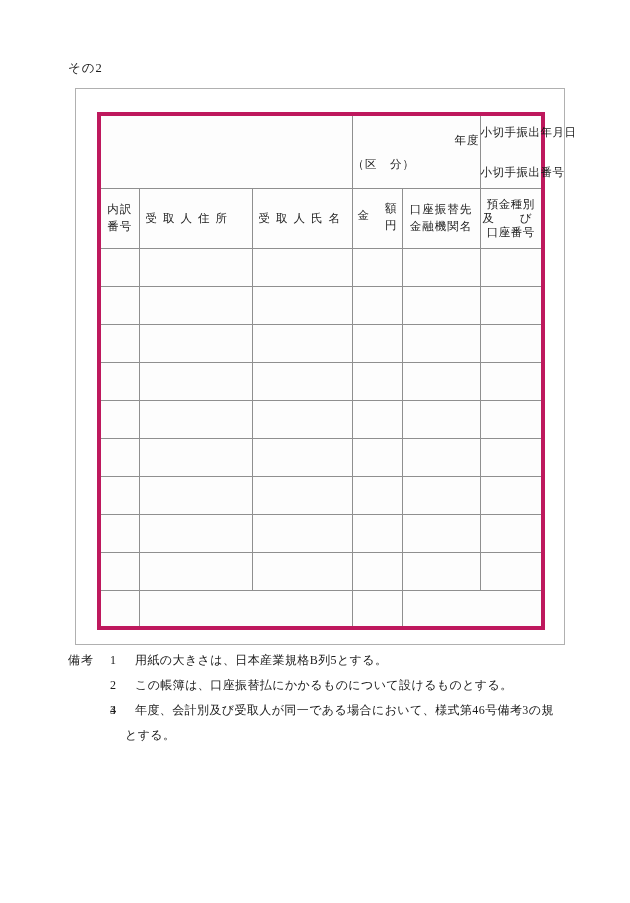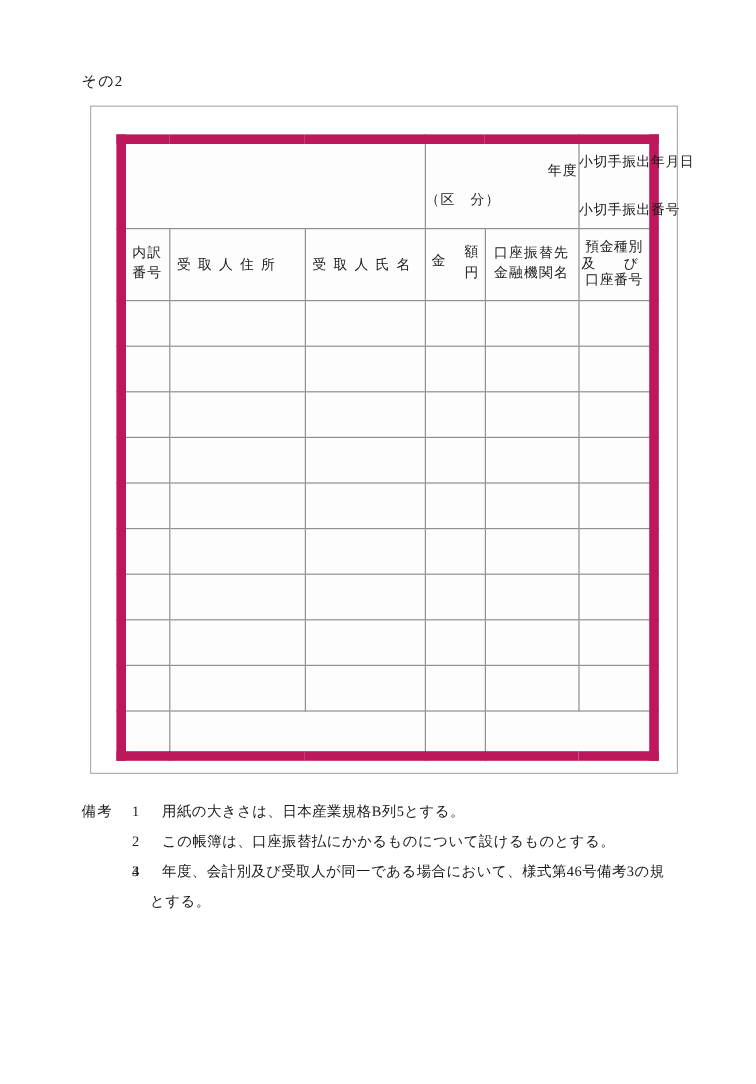--- a/index.html
+++ b/index.html
@@ -41,21 +41,21 @@
   
   .form-table {
     position: absolute;
     left: 97px;
     top: 112px;
     width: 444px;
     height: 510px;
     border-collapse: collapse;
     table-layout: fixed;
     box-sizing: border-box;
-    border: 8px solid #be185d;
+    border: 4px solid #be185d;
     background: #fdfdfd;
   }
   .form-table td {
     border: 1px solid #8f8f8f;
     padding: 0;
     vertical-align: middle;
     box-sizing: border-box;
   }
   .form-table td.no-right { border-right: none; }
   .form-table td.no-left  { border-left: none; }
@@ -148,21 +148,21 @@
   }
   .colhead .triple .mid .l { position: absolute; left: 2px; }
   .colhead .triple .mid .r { position: absolute; right: 9px; }
 
   .data-row td { height: 38px; }
 
   
   .notes {
     position: absolute;
     left: 68px;
-    top: 664px;
+    top: 648px;
     width: 510px;
     font-size: 12px;
     line-height: 25px;
   }
   .note {
     position: relative;
     padding-left: 67px;
     margin-bottom: 0;
   }
   .note .label {

